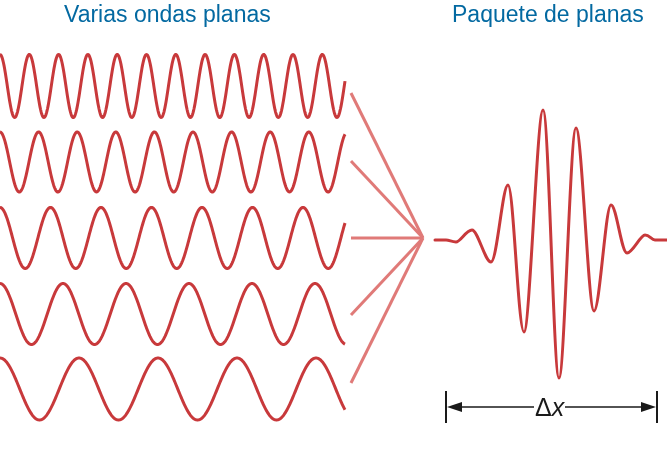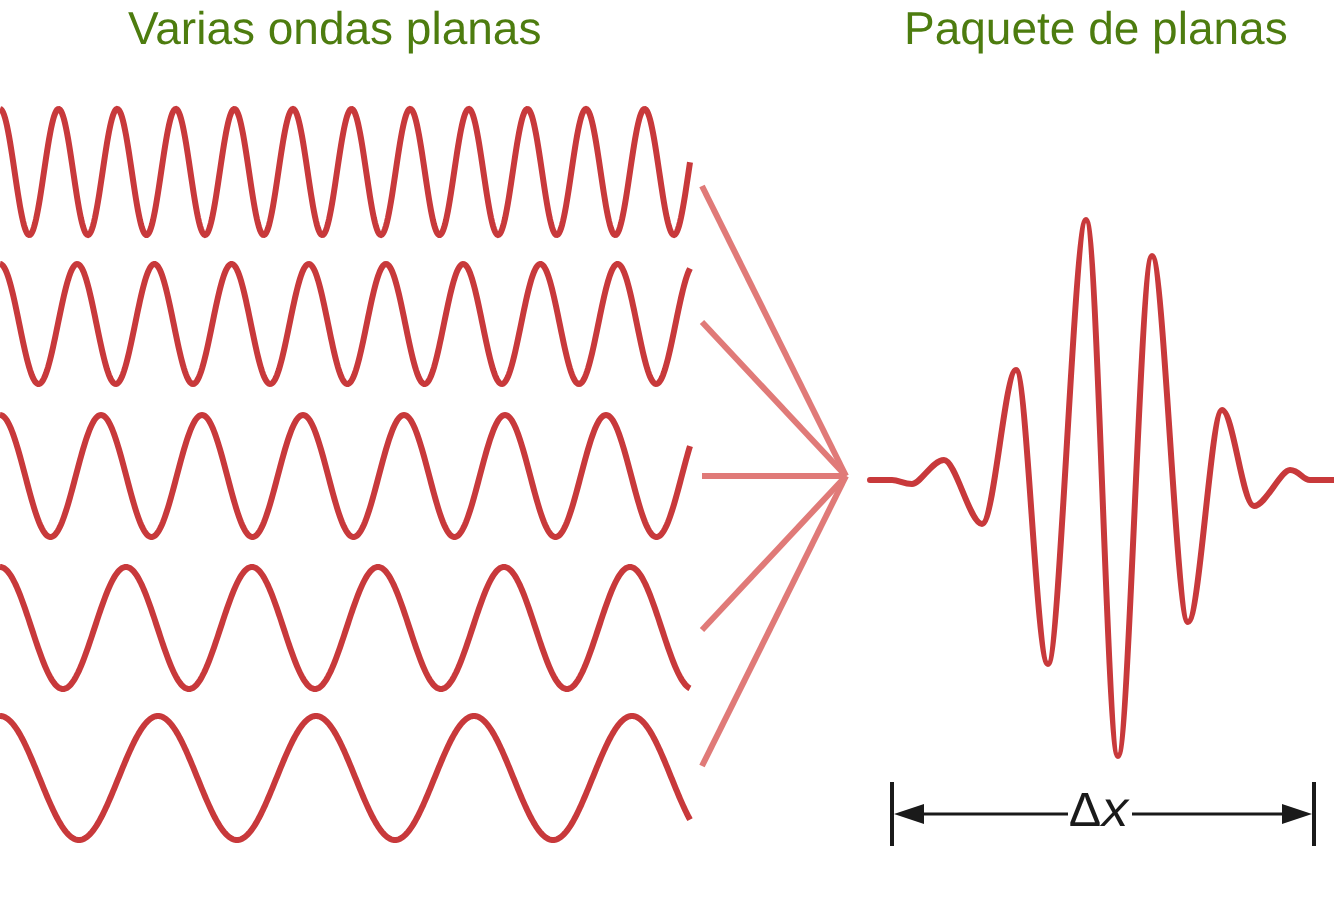--- a/index.html
+++ b/index.html
@@ -1,21 +1,21 @@
 <!DOCTYPE html>
 <html><head>
 <meta charset="utf-8">
 <style>
   html, body { margin: 0; padding: 0; background: #ffffff; }
   body { width: 667px; height: 461px; overflow: hidden; position: relative; font-family: "Liberation Sans", sans-serif; }
-  .title { position: absolute; top: 0px; font-size: 23px; color: #4d7c0f; white-space: nowrap; line-height: 28px; }
+  .title { position: absolute; top: 0px; font-size: 23px; color: #0369a1; white-space: nowrap; line-height: 28px; }
   #title-left { left: 64px; }
   #title-right { left: 452px; }
   svg#fig { position: absolute; left: 0; top: 0; }
-  .delta-label { position: absolute; left: 534px; top: 393px; font-size: 25px; color: #1a1a1a; background: #ffffff; padding: 0 1px; line-height: 28px; font-family: Liberation Mono, monospace; }
+  .delta-label { position: absolute; left: 534px; top: 393px; font-size: 25px; color: #1a1a1a; background: #ffffff; padding: 0 1px; line-height: 28px; font-family: Liberation Sans, sans-serif; }
   .delta-label i { font-style: italic; }
 </style>
 </head>
 <body>
 
 <div class="title" id="title-left">Varias ondas planas</div>
 <div class="title" id="title-right">Paquete de planas</div>
 
 <svg id="fig" width="667" height="461" viewBox="0 0 667 461">
   <g id="waves">

